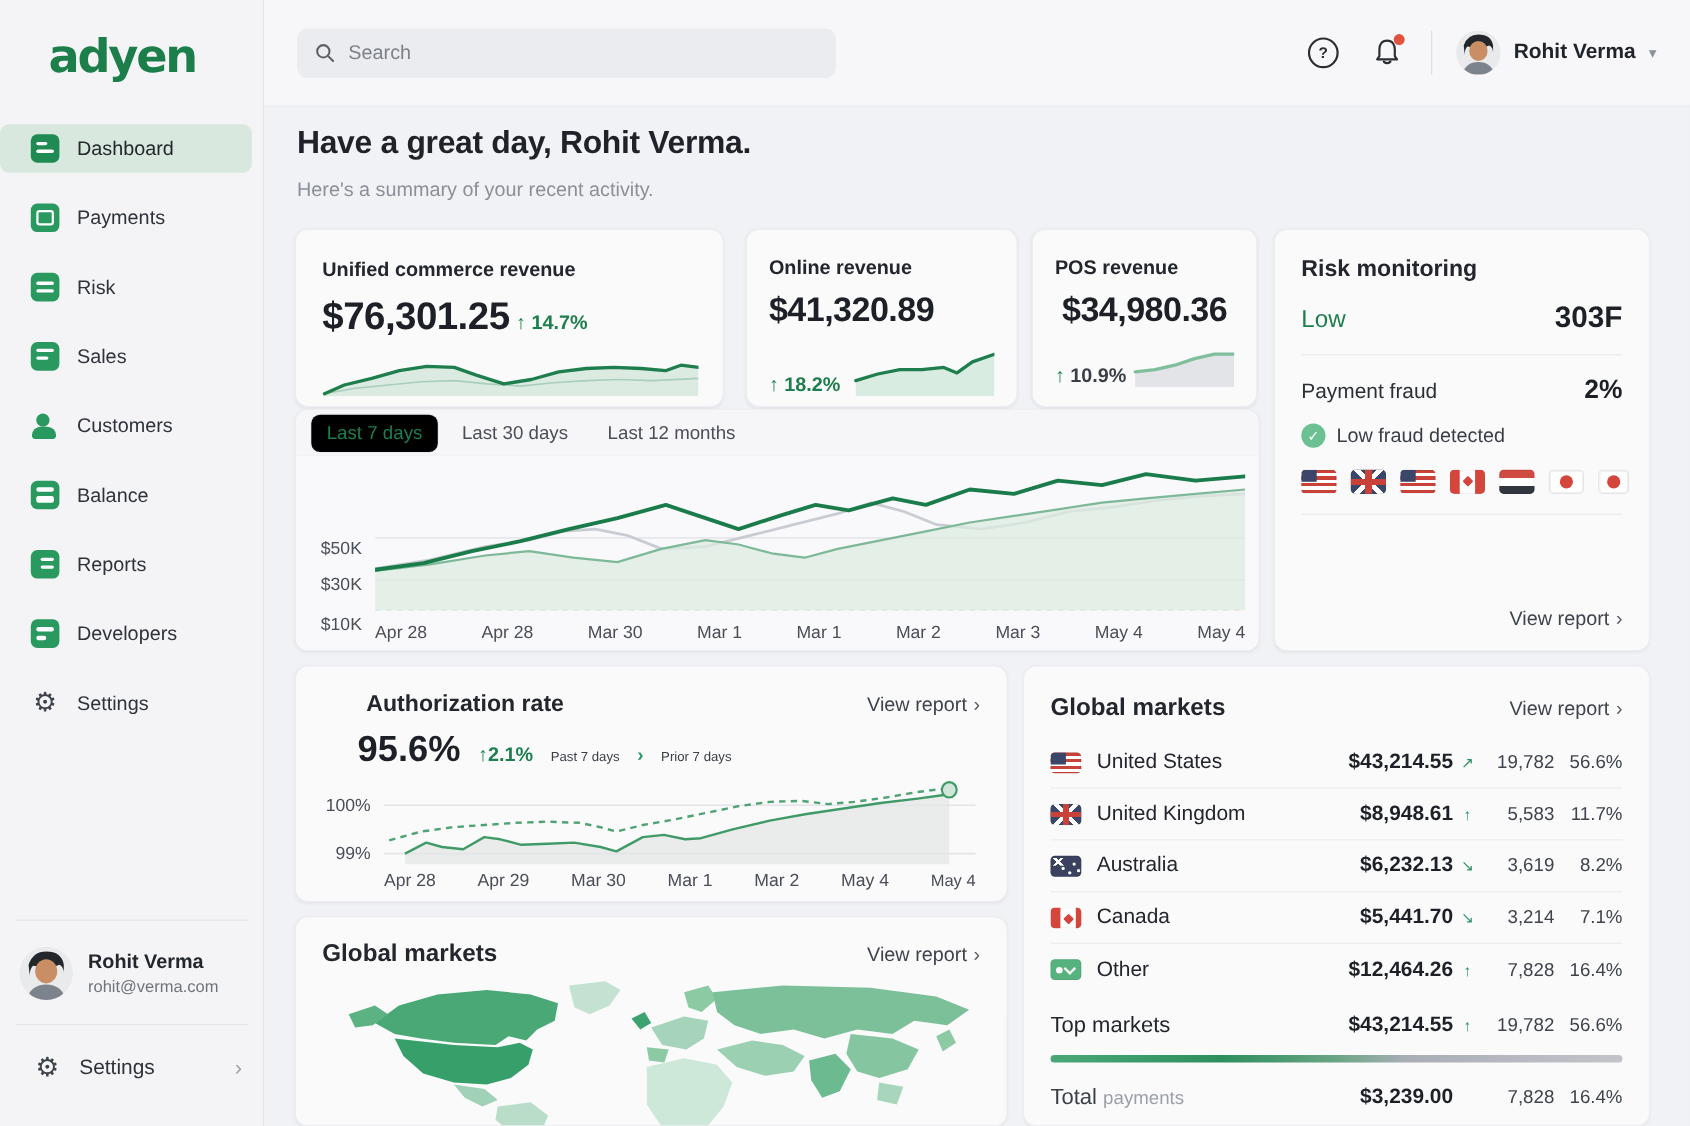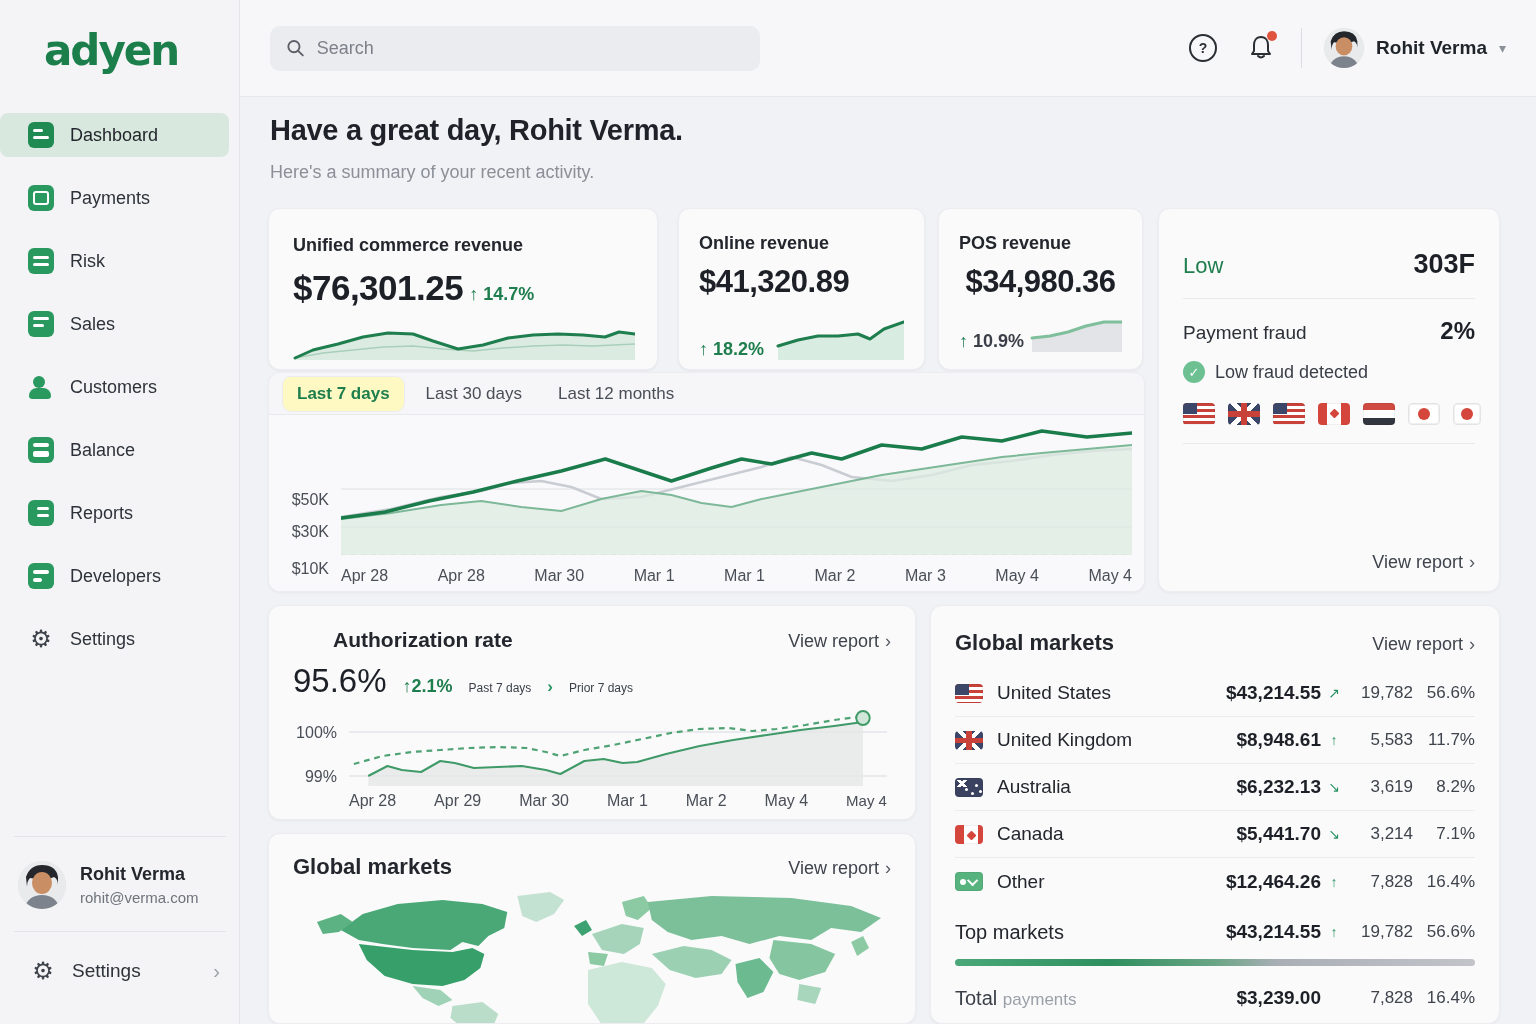--- a/index.html
+++ b/index.html
@@ -115,33 +115,33 @@
   .flag-other::before { content:""; width:6px; height:6px; border-radius:50%; background:#fff; }
   .flag-other::after { content:""; width:6px; height:6px; border-left:2px solid #fff; border-bottom:2px solid #fff; transform:rotate(-45deg) translateY(-2px); }
   .view-report { font-size:18px; color:#3f444c; cursor:pointer; white-space:nowrap; }
   .view-report .c { color:#565b63; margin-left:6px; }
   .risk-footer { margin-top:auto; text-align:right; padding-top:14px; }
 
   
   .chart-panel { left:268px; top:372px; width:877px; height:220px; padding:0; overflow:hidden; }
   .tabs { height:42px; display:flex; align-items:center; gap:8px; padding:0 14px; border-bottom:1px solid #e8e9ec; background:#f6f6f8; border-radius:12px 12px 0 0; }
   .tab { font-size:17px; color:#4a4e57; padding:7px 14px; border-radius:8px; cursor:pointer; }
-  .tab.active { color:#1e7e4d; font-weight:700; background:#fef9c3; box-shadow:0 0 0 1px #ececf0; }
+  .tab.active { color:#1e7e4d; font-weight:400; background:#000000; box-shadow:0 0 0 1px #ececf0; }
   .chart-body { position:relative; height:178px; background:#f9f9fb; }
   .ylab { position:absolute; left:12px; width:48px; text-align:right; font-size:16px; color:#4a4e57; }
   .main-svg { position:absolute; left:72px; right:12px; top:6px; height:134px; width:calc(100% - 84px); }
   .xlabels { position:absolute; left:72px; right:12px; bottom:8px; display:flex; justify-content:space-between; }
   .xlabels span { font-size:16px; color:#4a4e57; }
 
   
   .card-auth { left:268px; top:605px; width:648px; height:215px; padding:22px 24px 10px; }
   .auth-head { display:flex; justify-content:space-between; align-items:baseline; }
   .auth-head .card-title { font-size:21px;margin-left:40px; }
   .auth-stats { display:flex; align-items:baseline; gap:16px; margin-top:10px; }
-  .auth-value { font-size:33px; font-weight:400; color:#1d2127; }
+  .auth-value { font-size:33px; font-weight:700; color:#1d2127;margin-left:32px; }
   .auth-period { font-size:12px; color:#3a3f47; }
   .auth-chev { color:#2a9365; font-size:17px; font-weight:700; }
   .auth-chart { position:relative; height:104px; margin-top:6px; }
   .auth-svg { position:absolute; left:56px; right:4px; top:0; height:80px; width:calc(100% - 60px); }
   .auth-ylab { position:absolute; left:0; width:44px; text-align:right; font-size:16px; color:#4a4e57; }
   .auth-xlabels { position:absolute; left:56px; right:4px; bottom:0; display:flex; justify-content:space-between; }
   .auth-xlabels span { font-size:16px; color:#4a4e57; }
 
   
   .card-table { left:930px; top:605px; width:570px; height:419px; padding:24px 24px 0; }
@@ -316,20 +316,21 @@
     <div class="kpi-bottom">
       <span class="delta neutral"><span class="arrow up-green">↑</span> <span>10.9%</span></span>
       <svg class="spark" width="92" height="42" viewBox="0 0 92 42" preserveAspectRatio="none">
         <path d="M2,28 L20,26 L38,22 L56,16 L74,12 L92,12 L92,42 L2,42 Z" fill="#e3e4e8"></path>
         <path d="M2,28 L20,26 L38,22 L56,16 L74,12 L92,12" fill="none" stroke="#7fbf9c" stroke-width="3" stroke-linejoin="round" stroke-linecap="round"></path>
       </svg>
     </div>
   </section>
 
   <section class="card card-risk">
+    <div class="card-title" style="font-size:21px;">Risk monitoring</div>
     <div class="risk-row1">
       <span class="risk-low">Low</span>
       <span class="risk-code">303F</span>
     </div>
     <div class="hr"></div>
     <div class="fraud-row">
       <span class="fraud-label">Payment fraud</span>
       <span class="fraud-value">2%</span>
     </div>
     <div class="fraud-status">

